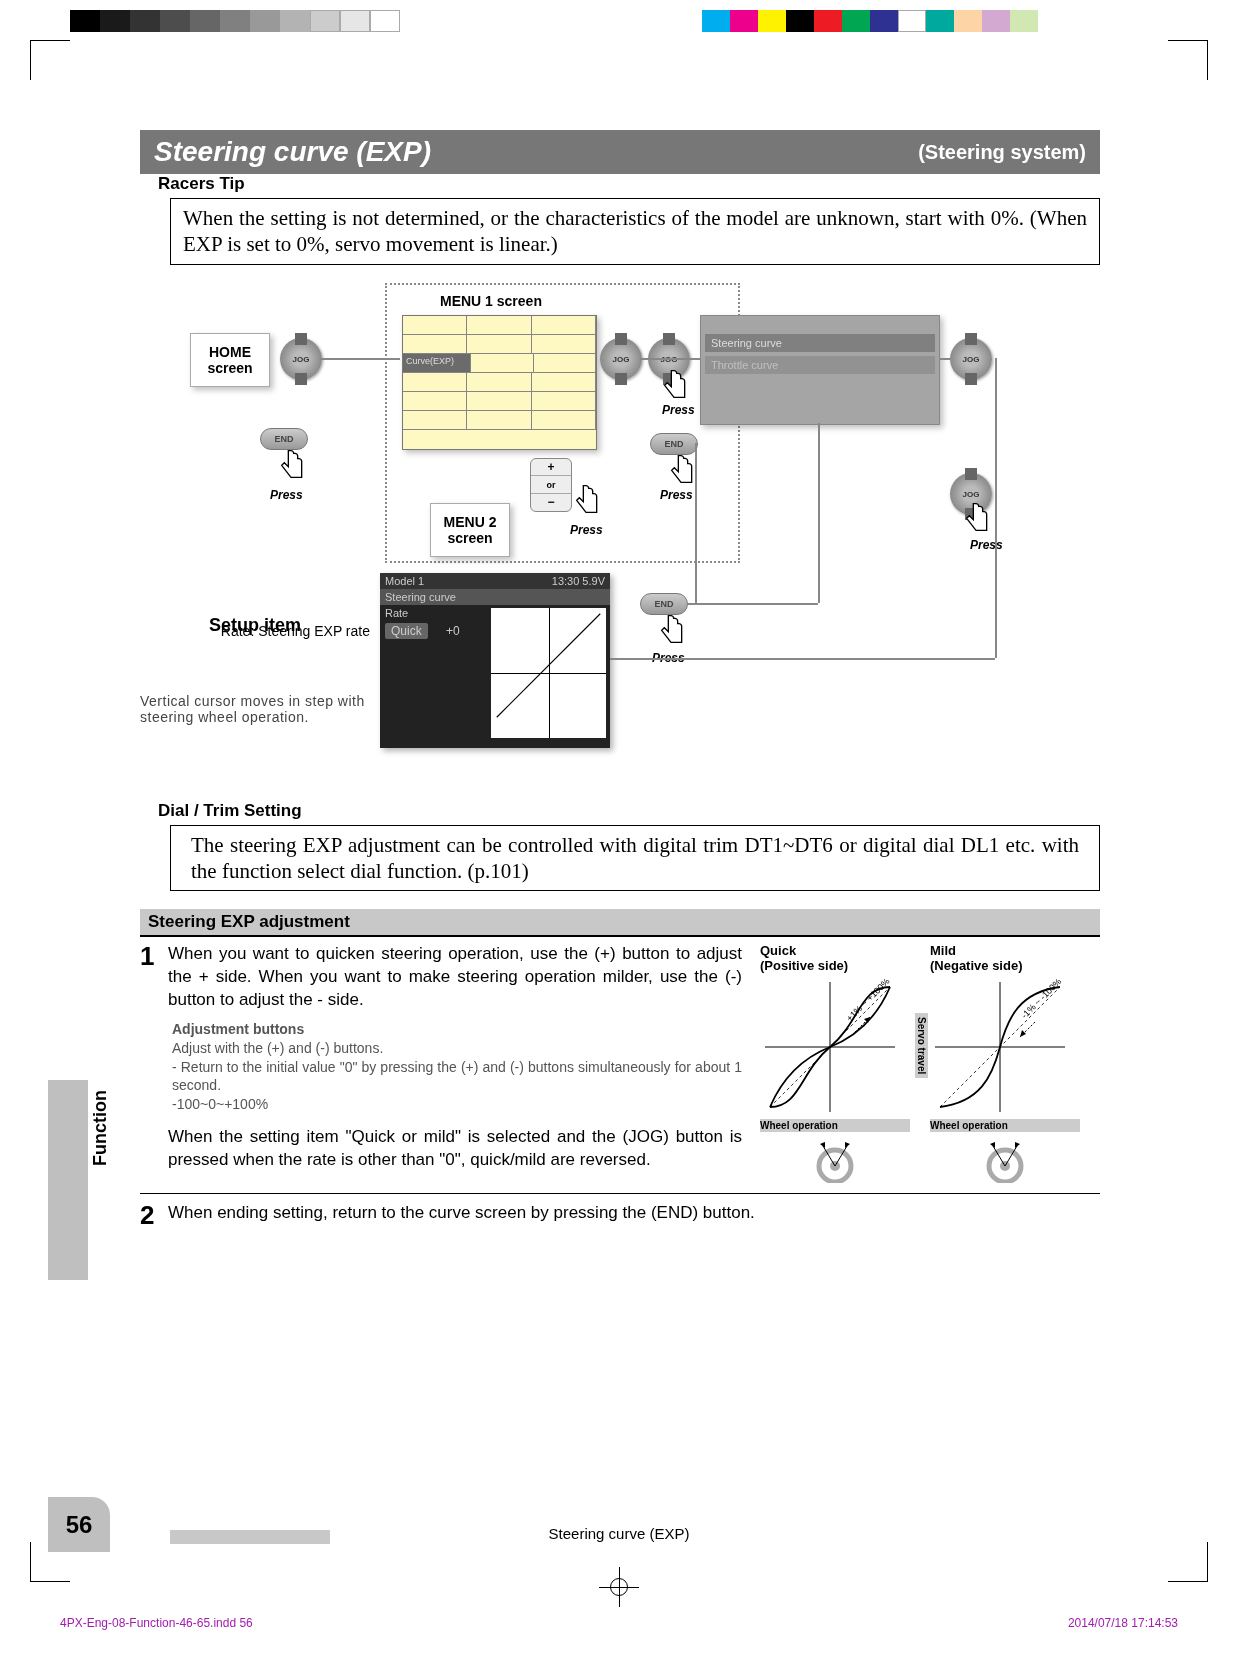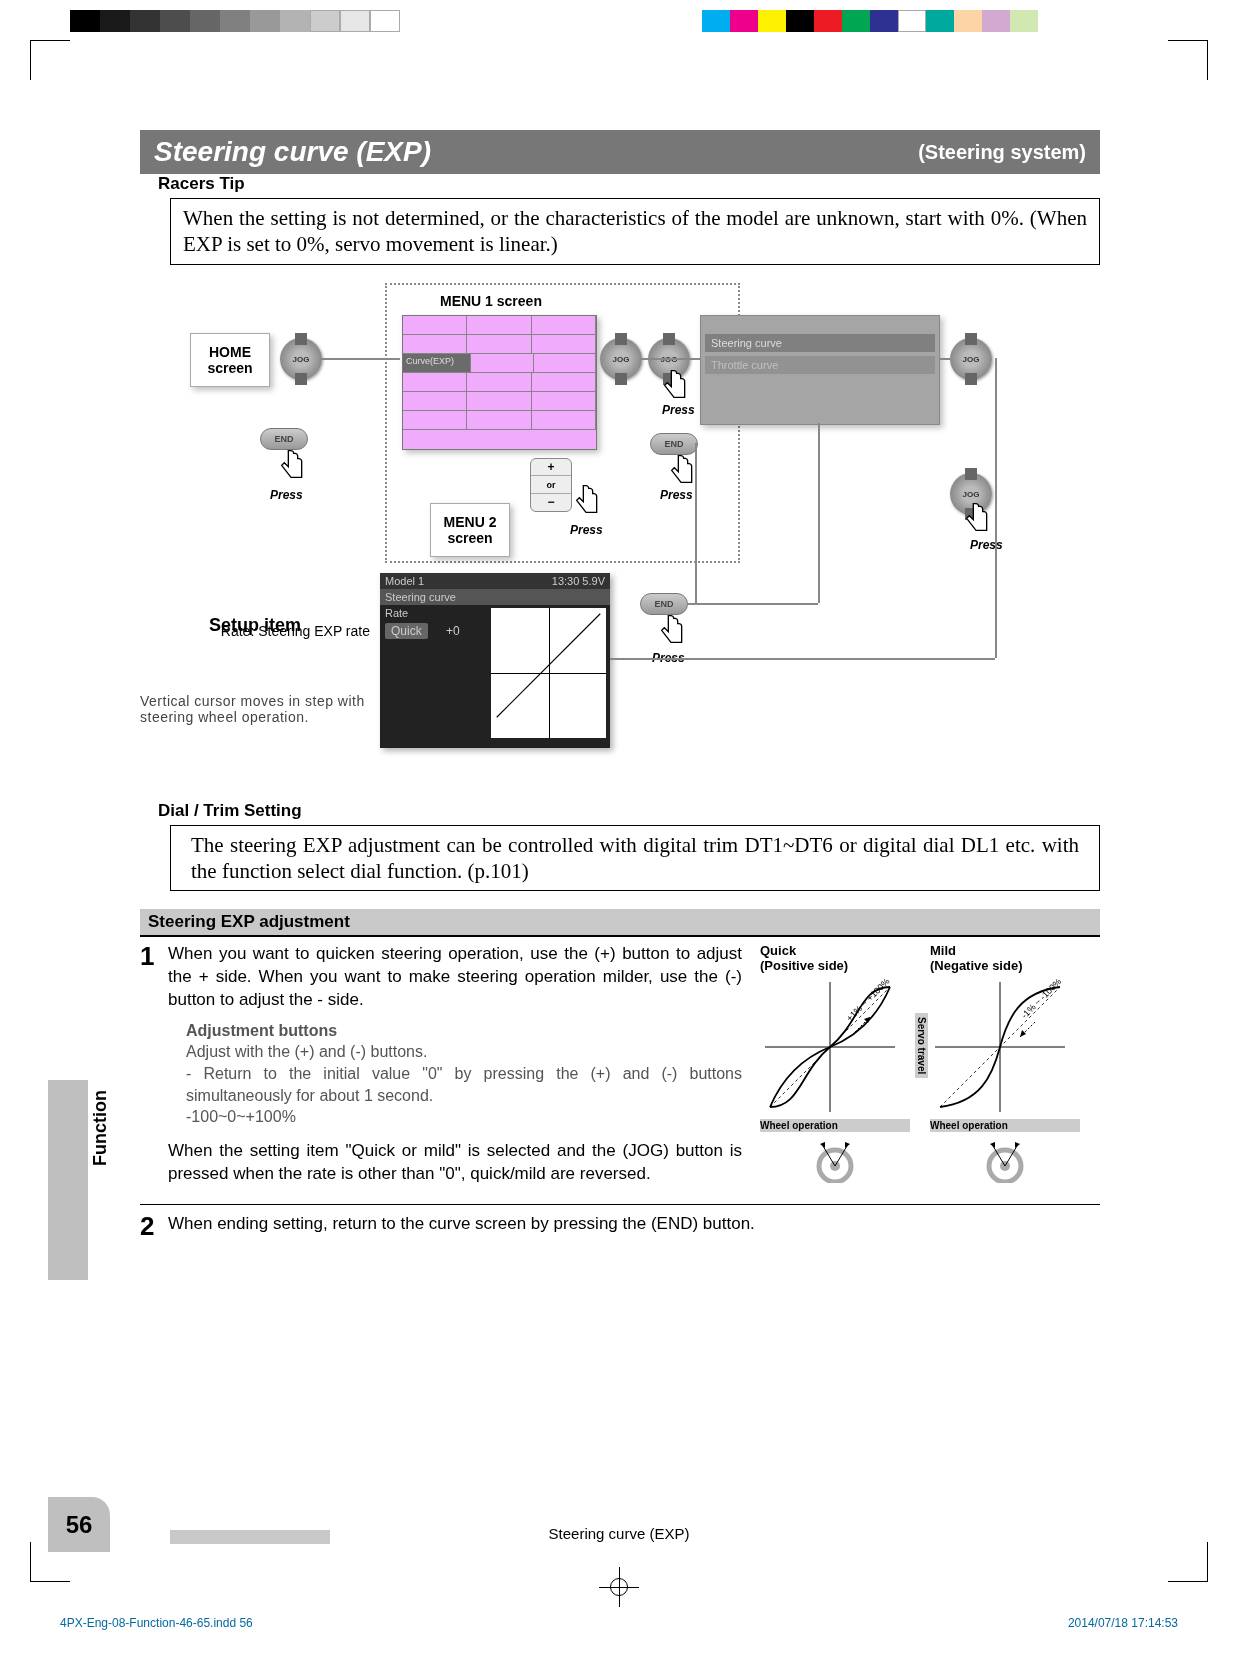--- a/index.html
+++ b/index.html
@@ -73,21 +73,21 @@
     font-weight: bold;
     display: flex;
     align-items: center;
     justify-content: center;
     flex-direction: column;
   }
   .home-box { left: 50px; top: 60px; width: 80px; height: 54px; }
   .menu2-box { left: 290px; top: 230px; width: 80px; height: 54px; }
   .menu1-label { position: absolute; left: 300px; top: 20px; font-size: 14px; font-weight: bold; }
   .dotted-box { position: absolute; left: 245px; top: 10px; width: 355px; height: 280px; border: 2px dotted #888; }
-  .menu1-img { position: absolute; left: 262px; top: 42px; width: 195px; height: 135px; background: #f0abfc; border: 1px solid #777; box-shadow: 3px 3px 6px rgba(0,0,0,0.25); }
+  .menu1-img { position: absolute; left: 262px; top: 42px; width: 195px; height: 135px; background: #fef9c3; border: 1px solid #777; box-shadow: 3px 3px 6px rgba(0,0,0,0.25); }
   .menu1-row { height: 19px; border-bottom: 1px solid #858585; display:flex; }
   .menu1-cell { flex:1; border-right:1px solid #858585; }
   .menu1-highlight { background: #6b6b6b; color:#ddd; font-size:9px; padding:2px 3px; }
   .curve-menu-img { position: absolute; left: 560px; top: 42px; width: 240px; height: 110px; background: #a5a5a5; border: 1px solid #888; box-shadow: 3px 3px 6px rgba(0,0,0,0.25); }
   .curve-menu-row { background:#808080; color:#ddd; font-size:11px; padding:3px 6px; margin:4px; }
   .jog {
     position: absolute;
     width: 42px; height: 42px;
     background: radial-gradient(circle at 50% 50%, #bbb 25%, #999 55%, #777 90%);
     border-radius: 50%;
@@ -162,21 +162,21 @@
     padding: 3px 8px;
     border-bottom: 2px solid #000;
   }
 
   .adj-body { display:flex; margin-top:6px; }
   .adj-left { flex: 1; padding-right: 18px; }
   .adj-right { width: 340px; position: relative; }
 
   .step { position:relative; padding-left: 28px; margin-bottom: 8px; font-size: 17px; line-height: 1.35; text-align: justify; }
   .step .num { position:absolute; left:0; top:-4px; font-size: 26px; font-weight: bold; font-family: Arial; }
-  .adj-sub { margin-left: 46px; font-size: 16px; color:#555; line-height:1.35; }
+  .adj-sub { margin-left: 32px; font-size: 14px; color:#555; line-height:1.35; }
   .adj-sub .sub-title2 { font-weight:bold; color:#555; }
   .step-divider { border-top:1px solid #000; margin: 10px 0 8px 0; }
 
   
   .curve-lbl { font-size:13px; font-weight:bold; }
   .curve-lbl2 { font-size:13px; font-weight:bold; }
   .curve-pair { display:flex; gap:20px; }
   .curve-col { width:150px; }
   .curve-box { width:140px; height:140px; position:relative; margin-top:4px; }
   .curve-box svg { width:100%; height:100%; }
@@ -184,21 +184,21 @@
   .servo-travel { position:absolute; left:155px; top:70px; writing-mode:vertical-rl; font-size:10px; font-weight:bold; background:#ccc; padding:4px 1px; }
   .wheel-icon { width:60px; height:45px; margin:6px auto 0; }
 
   
   .page-num-box { position:absolute; left:48px; bottom:110px; width:62px; height:55px; background:#bfbfbf; display:flex; align-items:center; justify-content:center; font-size:24px; font-weight:bold; border-top-right-radius: 18px; }
   .footer-title { position:absolute; left:50%; bottom:120px; transform:translateX(-50%); font-size:15px; }
   .footer-bar { position:absolute; left:170px; bottom:118px; width:160px; height:14px; background:#c8c8c8; }
   .side-tab { position:absolute; left:48px; top:1080px; width:40px; height:200px; background:#bfbfbf; }
   .side-tab-label { position:absolute; left:90px; top:1090px; writing-mode:vertical-rl; font-size:18px; font-weight:bold; transform: rotate(180deg); }
 
-  .print-footer { position:absolute; bottom:32px; left:60px; right:60px; display:flex; justify-content:space-between; font-size:12px; color:#0369a1;align-items:center; }
+  .print-footer { position:absolute; bottom:32px; left:60px; right:60px; display:flex; justify-content:space-between; font-size:12px; color:#a21caf;align-items:center; }
   .reg-marks { position:absolute; bottom:55px; left:50%; transform:translateX(-50%); width:40px; height:40px; }
   .reg-marks::before { content:''; position:absolute; left:50%; top:0; bottom:0; border-left:1px solid #000; }
   .reg-marks::after { content:''; position:absolute; top:50%; left:0; right:0; border-top:1px solid #000; }
   .reg-circle { position:absolute; left:50%; top:50%; width:18px; height:18px; border:1px solid #000; border-radius:50%; transform:translate(-50%,-50%); }
 
   .arrow-line { position:absolute; background:#888; }
 </style>
 </head>
 <body>
 

